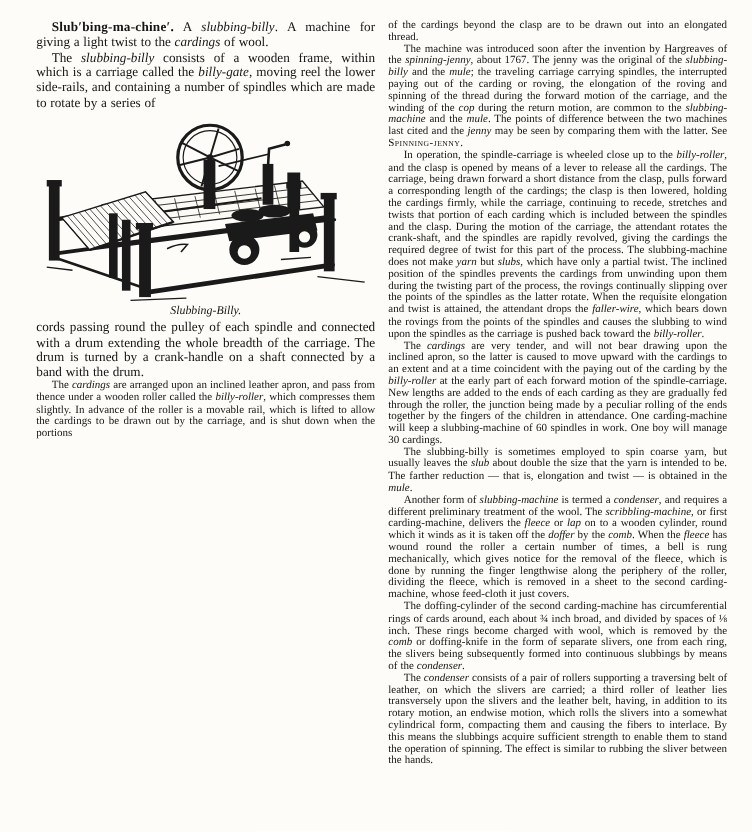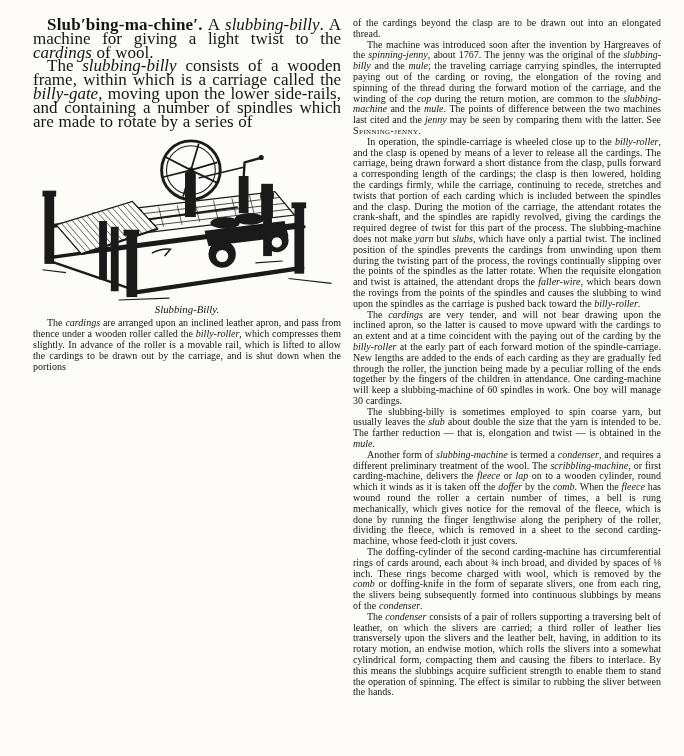--- a/index.html
+++ b/index.html
@@ -16,21 +16,21 @@
     display:flex;
     gap:12px;
     padding:18px 23px 0 33px;
     box-sizing:border-box;
   }
   .col{width:308px;flex:0 0 308px;}
   .para{
     margin:0;
     text-align:justify;
     text-indent:14px;
-    font-size:17px;
+    font-size:12px;
     line-height:13.8px;
     word-spacing:0.4px;
   }
   .para.cont{text-indent:0;}
   .para.small{font-size:10px;line-height:10.8px;word-spacing:0.2px;}
   .b{font-weight:bold;letter-spacing:0.2px;}
   .i{font-style:italic;}
   .sc{font-variant:small-caps;letter-spacing:0.4px;}
   .fig{margin:7px 0 3px 0;text-align:center;}
   .fig-label{font-weight:bold;font-size:10.8px;line-height:12px;margin-bottom:3px;}
@@ -39,21 +39,21 @@
 </style>
 </head>
 <body>
 
 <div class="page">
   <div class="columns">
 
     <div class="col">
       <div>
           <p class="para first"><span class="b">Slub′bing-ma-chine′.</span><span>  A </span><span class="i">slubbing-billy</span><span>.  A machine for giving a light twist to the </span><span class="i">cardings</span><span> of wool.</span></p>
-          <p class="para"><span>The </span><span class="i">slubbing-billy</span><span> consists of a wooden frame, within which is a carriage called the </span><span class="i">billy-gate</span><span>, moving upon the lower side-rails, and containing a number of spindles which are made to rotate by a series of</span></p>
+          <p class="para"><span>The </span><span class="i">slubbing-billy</span><span> consists of a wooden frame, within which is a carriage called the </span><span class="i">billy-gate</span><span>, moving reel the lower side-rails, and containing a number of spindles which are made to rotate by a series of</span></p>
         </div>
 
       <figure class="fig">
 
         <svg class="engraving" viewBox="0 0 296 170" xmlns="http://www.w3.org/2000/svg">
           <g stroke="#1a1a1a" fill="none" stroke-linecap="round">
 
             <line x1="6" y1="94" x2="90" y2="80" stroke-width="4"></line>
             <line x1="4" y1="126" x2="62" y2="118" stroke-width="3.5"></line>
             <line x1="10" y1="130" x2="92" y2="158" stroke-width="2.5"></line>
@@ -151,20 +151,21 @@
             <line x1="78" y1="169" x2="130" y2="167"></line>
             <line x1="218" y1="131" x2="246" y2="129"></line>
             <line x1="252" y1="147" x2="296" y2="152"></line>
           </g>
         </svg>
 
         <figcaption class="fig-caption">Slubbing-Billy.</figcaption>
       </figure>
 
       <div>
+          <p class="para cont"><span>cords passing round the pulley of each spindle and connected with a drum extending the whole breadth of the carriage.  The drum is turned by a crank-handle on a shaft connected by a band with the drum.</span></p>
           <p class="para small"><span>The </span><span class="i">cardings</span><span> are arranged upon an inclined leather apron, and pass from thence under a wooden roller called the </span><span class="i">billy-roller</span><span>, which compresses them slightly.  In advance of the roller is a movable rail, which is lifted to allow the cardings to be drawn out by the carriage, and is shut down when the portions</span></p>
         </div>
     </div>
 
     <div class="col">
       <div>
           <p class="para small cont"><span>of the cardings beyond the clasp are to be drawn out into an elongated thread.</span></p>
           <p class="para small"><span>The machine was introduced soon after the invention by Hargreaves of the </span><span class="i">spinning-jenny</span><span>, about 1767.  The jenny was the original of the </span><span class="i">slubbing-billy</span><span> and the </span><span class="i">mule</span><span>; the traveling carriage carrying spindles, the interrupted paying out of the carding or roving, the elongation of the roving and spinning of the thread during the forward motion of the carriage, and the winding of the </span><span class="i">cop</span><span> during the return motion, are common to the </span><span class="i">slubbing-machine</span><span> and the </span><span class="i">mule</span><span>.  The points of difference between the two machines last cited and the </span><span class="i">jenny</span><span> may be seen by comparing them with the latter.  See </span><span class="sc">Spinning-jenny</span><span>.</span></p>
           <p class="para small"><span>In operation, the spindle-carriage is wheeled close up to the </span><span class="i">billy-roller</span><span>, and the clasp is opened by means of a lever to release all the cardings.  The carriage, being drawn forward a short distance from the clasp, pulls forward a corresponding length of the cardings; the clasp is then lowered, holding the cardings firmly, while the carriage, continuing to recede, stretches and twists that portion of each carding which is included between the spindles and the clasp.  During the motion of the carriage, the attendant rotates the crank-shaft, and the spindles are rapidly revolved, giving the cardings the required degree of twist for this part of the process.  The slubbing-machine does not make </span><span class="i">yarn</span><span> but </span><span class="i">slubs</span><span>, which have only a partial twist.  The inclined position of the spindles prevents the cardings from unwinding upon them during the twisting part of the process, the rovings continually slipping over the points of the spindles as the latter rotate.  When the requisite elongation and twist is attained, the attendant drops the </span><span class="i">faller-wire</span><span>, which bears down the rovings from the points of the spindles and causes the slubbing to wind upon the spindles as the carriage is pushed back toward the </span><span class="i">billy-roller</span><span>.</span></p>
           <p class="para small"><span>The </span><span class="i">cardings</span><span> are very tender, and will not bear drawing upon the inclined apron, so the latter is caused to move upward with the cardings to an extent and at a time coincident with the paying out of the carding by the </span><span class="i">billy-roller</span><span> at the early part of each forward motion of the spindle-carriage.  New lengths are added to the ends of each carding as they are gradually fed through the roller, the junction being made by a peculiar rolling of the ends together by the fingers of the children in attendance.  One carding-machine will keep a slubbing-machine of 60 spindles in work.  One boy will manage 30 cardings.</span></p>

